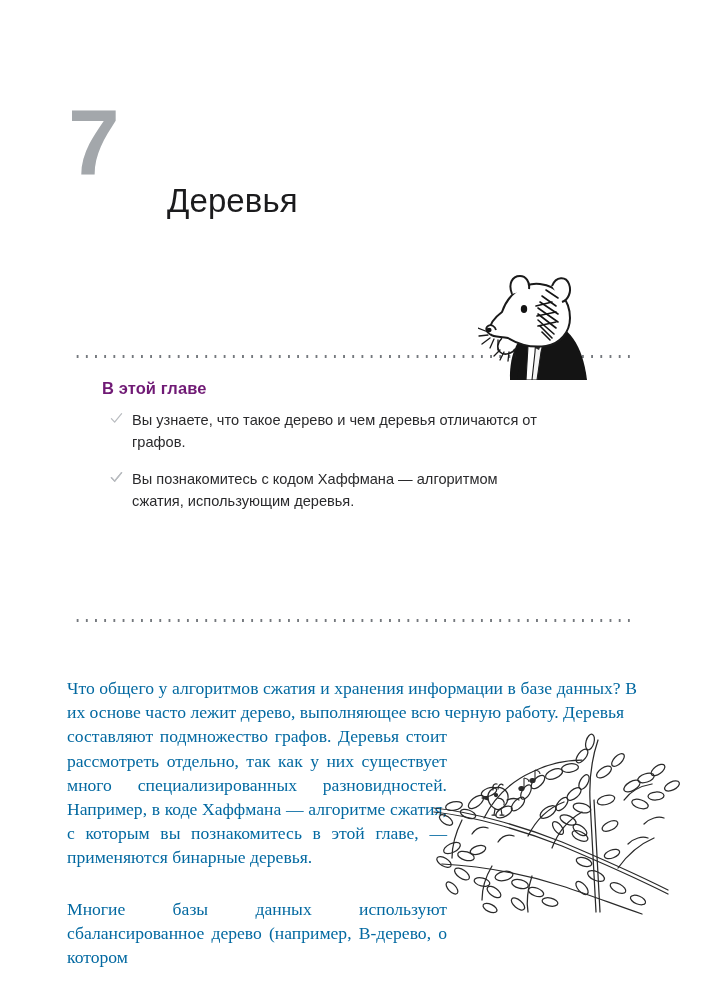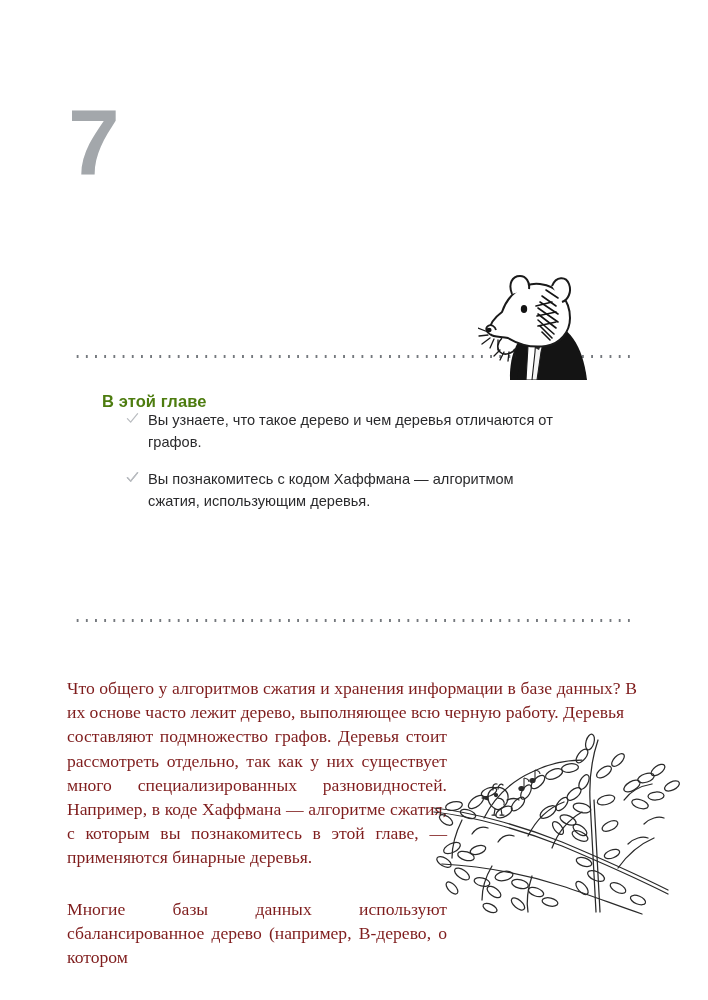--- a/index.html
+++ b/index.html
@@ -63,30 +63,30 @@
     width: 122px;
     height: 118px;
     z-index: 3;
   }
   .mascot svg { display: block; width: 100%; height: 100%; }
 
   
   .chapter-intro-heading {
     position: absolute;
     left: 102px;
-    top: 392px;
+    top: 379px;
     font-family: "Liberation Sans", sans-serif;
     font-size: 16.5px;
     font-weight: 700;
-    color: #4d7c0f;
+    color: #701a75;
     letter-spacing: 0.1px;
   }
   .bullet-list {
     position: absolute;
-    left: 126px;
+    left: 110px;
     top: 410px;
     width: 432px;
     margin: 0;
     padding: 0;
     list-style: none;
   }
   .bullet-item {
     position: relative;
     padding-left: 22px;
     margin-bottom: 16px;
@@ -108,21 +108,21 @@
 
   
   .body-text {
     position: absolute;
     left: 67px;
     top: 676px;
     width: 570px;
     font-family: "Liberation Serif", serif;
     font-size: 17.6px;
     line-height: 24.2px;
-    color: #7f1d1d;
+    color: #0369a1;
     text-align: justify;
   }
   .body-text p { margin: 0; }
   .body-text p + p { margin-top: 27px; }
   .para-wrapped { width: 380px; text-align: justify; }
   .para-full { width: 570px; text-align: justify; }
 
   
   .branch-illustration {
     position: absolute;
@@ -135,20 +135,21 @@
   }
   .branch-illustration svg { display: block; width: 100%; height: 100%; }
 </style>
 </head>
 <body>
 
 <div class="page">
 
   <div class="chapter-number">7</div>
 
+  <h1 class="chapter-title">Деревья</h1>
 
   <div class="dotted-rule top"></div>
 
   <div class="mascot">
     <svg viewBox="0 0 122 118" xmlns="http://www.w3.org/2000/svg">
       <defs>
         <clipPath id="bodyClip">
           <path d="M30 118 C30 86 44 64 62 60 C86 55 104 74 108 118 Z"></path>
         </clipPath>
       </defs>

